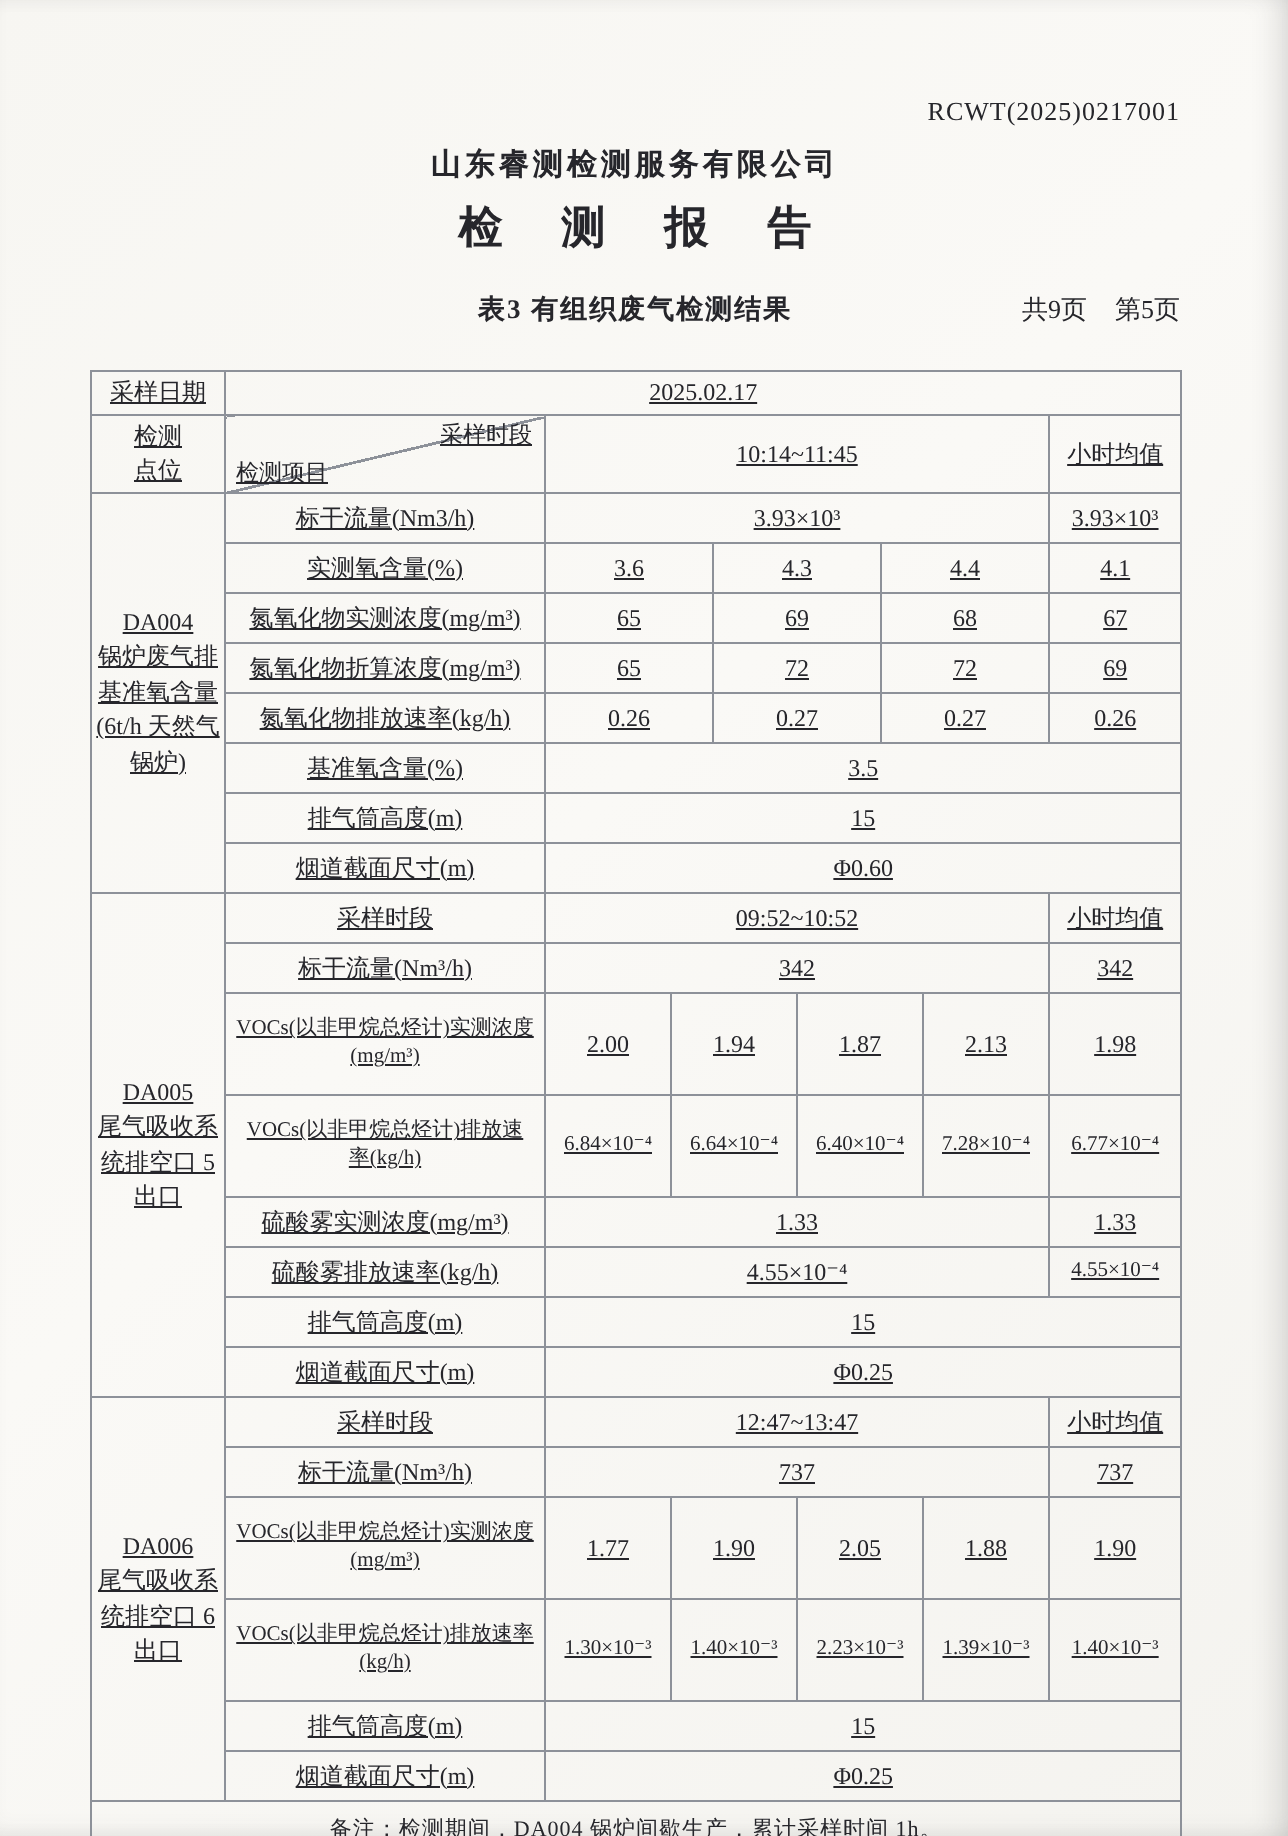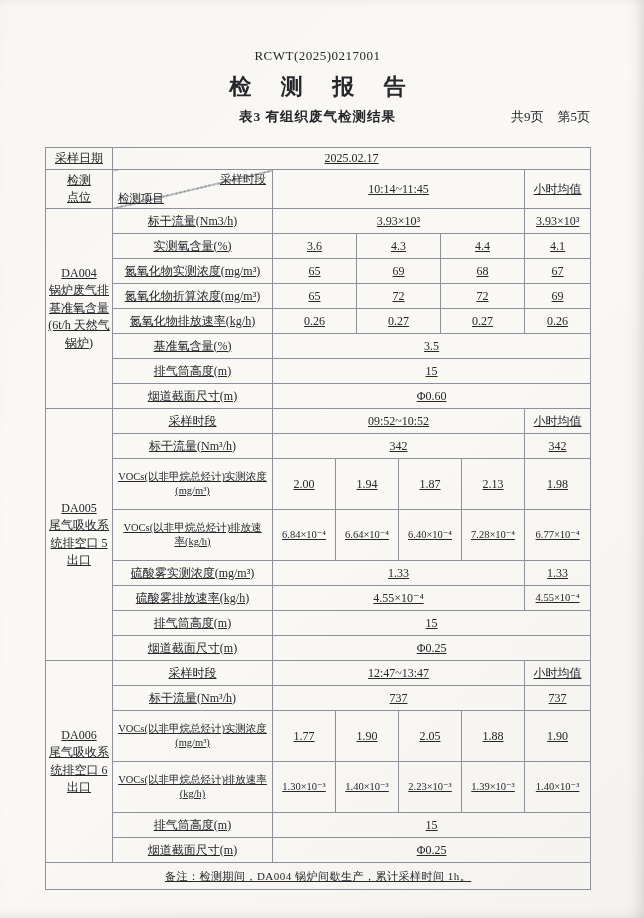--- a/index.html
+++ b/index.html
@@ -6,24 +6,24 @@
   .paper{
     position:relative;width:644px;height:918px;margin:0 auto;
     background:linear-gradient(135deg,#f7f6f2 0%,#faf9f6 45%,#f4f3ef 100%);
     box-shadow:inset -12px 0 16px -10px rgba(70,70,75,.22),
                inset 0 -8px 12px -8px rgba(70,70,75,.12),
                inset 0 6px 10px -8px rgba(70,70,75,.08);
     font-family:"Liberation Serif","DejaVu Serif",serif;
     color:#26262b;overflow:hidden;
   }
   .content{width:545px;margin:0 0 0 45px;padding-top:48px;}
-  .doc-number{text-align:center;font-size:13px;letter-spacing:.5px;height:18px;}
+  .doc-number{text-align:right;font-size:13px;letter-spacing:.5px;height:18px;}
   .company{text-align:center;font-size:15px;font-weight:bold;letter-spacing:2px;margin-top:7px;height:20px;}
   .report-title{text-align:center;font-size:22px;font-weight:bold;letter-spacing:12px;text-indent:12px;margin-top:6px;height:30px;line-height:30px;}
-  .caption-row{position:relative;margin-top:4px;height:22px;line-height:22px;}
+  .caption-row{position:relative;margin-top:15px;height:22px;line-height:22px;}
   .caption{text-align:center;font-size:13.5px;font-weight:bold;letter-spacing:1px;}
   .pagination{position:absolute;right:0;top:0;font-size:13px;}
   .pagination span{margin-left:14px;}
   table{border-collapse:collapse;table-layout:fixed;width:545px;margin-top:19px;text-decoration:underline;}
   td{border:1px solid #8d9199;text-align:center;vertical-align:middle;
      font-size:12px;padding:1px 2px;overflow:hidden;}
   .pre{white-space:pre-line;line-height:1.45;}
   .small{font-size:10.5px;line-height:1.3;}
   .h24{height:22px;} .h39{height:38px;} .h26{height:25px;} .h36{height:51px;} .h28{height:27px;}
   .diag{position:relative;padding:0;vertical-align:top;
@@ -32,20 +32,21 @@
   .diag-bottom{text-align:left;padding:4px 0 2px 5px;font-size:11.5px;}
   .remark-cell{text-align:center;font-size:11px;letter-spacing:.5px;}
 </style>
 </head>
 <body>
 
 <div class="paper">
   <div class="content">
 
     <div class="doc-number">RCWT(2025)0217001</div>
+    <div class="company">山东睿测检测服务有限公司</div>
     <div class="report-title">检 测 报 告</div>
 
     <div class="caption-row">
       <div class="caption">表3 有组织废气检测结果</div>
       <div class="pagination"><span>共9页</span><span>第5页</span></div>
     </div>
 
     <table>
       <colgroup>
         <col style="width:67px">

